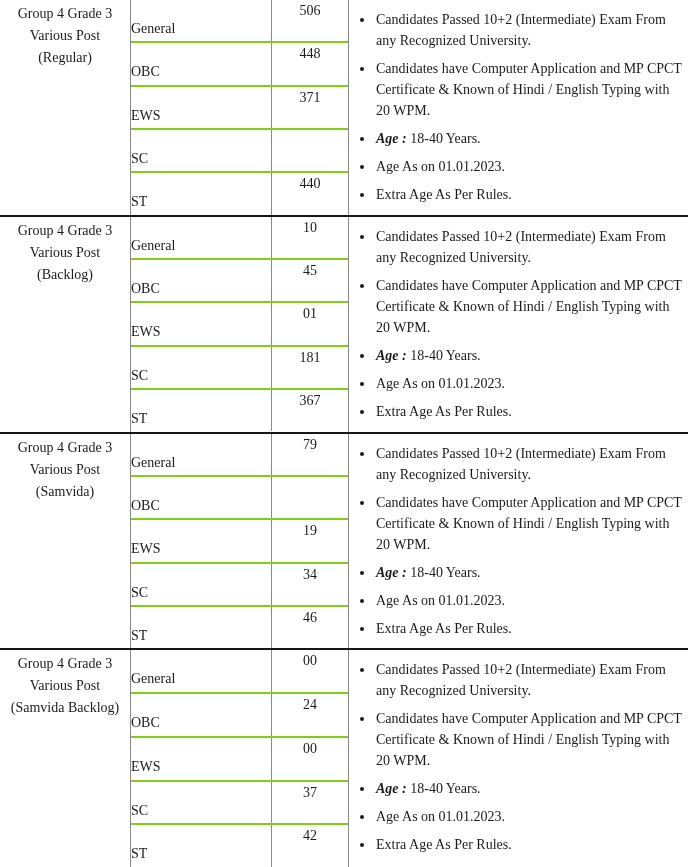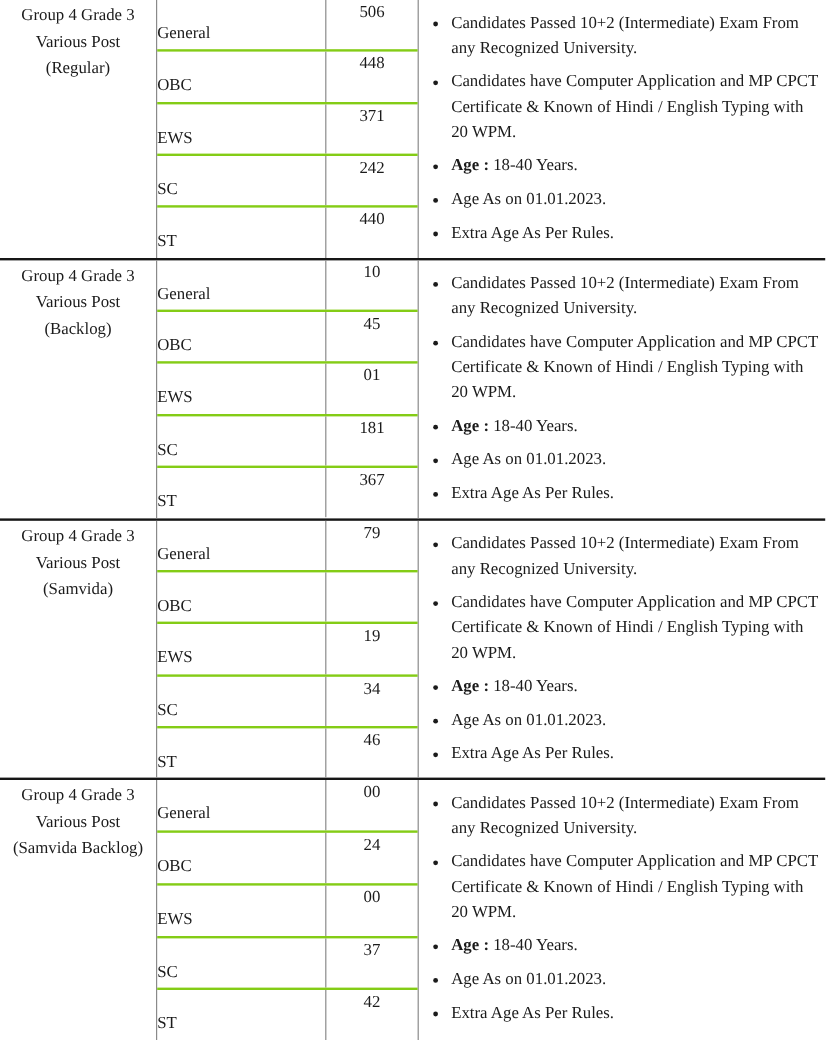--- a/index.html
+++ b/index.html
@@ -57,21 +57,21 @@
   .bullets ul {
     list-style: disc outside;
     margin: 4px;
     padding: 5px 2px 0 22px;
   }
   .bullets li {
     line-height: 21px;
     margin-bottom: 7px;
     padding-left: 1px;
   }
-  .bullets b { font-weight: bold; }
+  .bullets b { font-weight: bold; font-style: italic; }
 </style>
 </head>
 <body>
 
 <div class="page">
 
   <section class="block">
     <div class="post-cell">
       <div>Group 4 Grade 3</div>
       <div>Various Post</div>
@@ -85,21 +85,20 @@
       <div class="cat-row">
         <div class="cat-label">OBC</div>
         <div class="cat-value">448</div>
       </div>
       <div class="cat-row">
         <div class="cat-label">EWS</div>
         <div class="cat-value">371</div>
       </div>
       <div class="cat-row">
         <div class="cat-label">SC</div>
-        <div class="cat-value">242</div>
       </div>
       <div class="cat-row">
         <div class="cat-label">ST</div>
         <div class="cat-value">440</div>
       </div>
     </div>
     <div class="bullets">
       <ul>
         <li><b></b><span>Candidates Passed 10+2 (Intermediate) Exam From any Recognized University.</span></li>
         <li><b></b><span>Candidates have Computer Application and MP CPCT Certificate &amp; Known of Hindi / English Typing with 20 WPM.</span></li>

